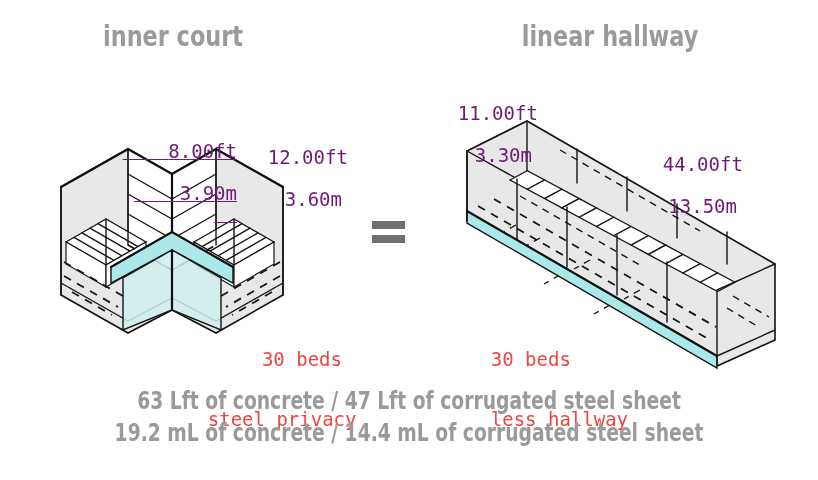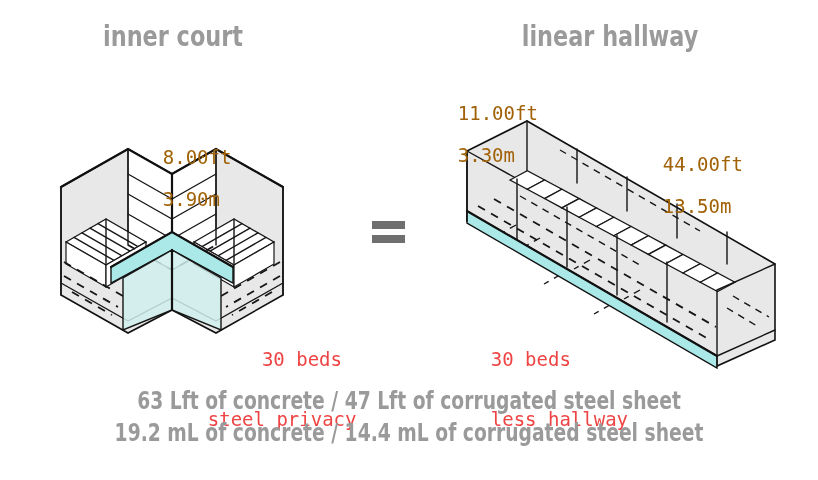--- a/index.html
+++ b/index.html
@@ -1,21 +1,21 @@
 <!DOCTYPE html>
 <html><head>
 <meta charset="utf-8">
 <style>
   html,body{margin:0;padding:0;background:#ffffff;}
   #stage{position:relative;width:818px;height:480px;background:#ffffff;overflow:hidden;
          font-family:"DejaVu Sans",sans-serif;}
   .ttl{position:absolute;color:#9a9a9a;font-weight:bold;font-size:28px;text-align:center;
        transform:scaleX(.8);transform-origin:50% 50%;white-space:nowrap;}
-  .dim{position:absolute;color:#a16207;font-family:"DejaVu Sans Mono",monospace;
-       font-size:19px;line-height:21px;text-align:left;white-space:pre;}
+  .dim{position:absolute;color:#701a75;font-family:"DejaVu Sans Mono",monospace;
+       font-size:19px;line-height:21px;text-align:right;white-space:pre;}
   .beds{position:absolute;color:#ef4444;font-family:"DejaVu Sans Mono",monospace;
         font-size:19px;line-height:30px;white-space:pre;}
   .foot{position:absolute;left:0;width:818px;color:#9a9a9a;font-weight:bold;font-size:24px;
         text-align:center;transform:scaleX(.78);transform-origin:50% 50%;white-space:nowrap;}
   .eqbar{position:absolute;left:372px;width:33px;height:8px;background:#6f6f6f;}
   svg{position:absolute;left:0;top:0;}
   .ln{stroke:#161616;stroke-width:1.4;fill:none;stroke-linecap:round;}
   .lnthick{stroke:#111111;stroke-width:2.2;fill:none;stroke-linecap:round;}
   .dash{stroke:#161616;stroke-width:1.8;fill:none;stroke-dasharray:8 7;stroke-linecap:butt;}
   .dashthin{stroke:#161616;stroke-width:1.4;fill:none;stroke-dasharray:7 6;}
@@ -107,23 +107,27 @@
       <path class="lnthick" d="M467,211 L717,356"></path>
 
       <path class="ln" d="M775,264 L717,290 M717,290 L717,366 M775,330 L717,356"></path>
       <path class="ln" d="M467,151 L467,221"></path>
     </g>
   </svg>
 
   <div class="ttl" style="left:53px;top:20px;width:240px;">inner court</div>
   <div class="ttl" style="left:490px;top:20px;width:240px;">linear hallway</div>
 
-  <div class="dim" style="left:117px;top:126px;width:120px;">
+  <div class="dim" style="left:117px;top:120px;width:120px;text-decoration:underline;">
     <span>8.00ft</span><br>
     <span>3.90m</span>
+  </div>
+  <div class="dim" style="left:222px;top:126px;width:120px;">
+    <span>12.00ft</span><br>
+    <span>3.60m</span>
   </div>
 
   <div class="dim" style="left:412px;top:82px;width:120px;">
     <span>11.00ft</span><br>
     <span>3.30m</span>
   </div>
   <div class="dim" style="left:617px;top:133px;width:120px;">
     <span>44.00ft</span><br>
     <span>13.50m</span>
   </div>

